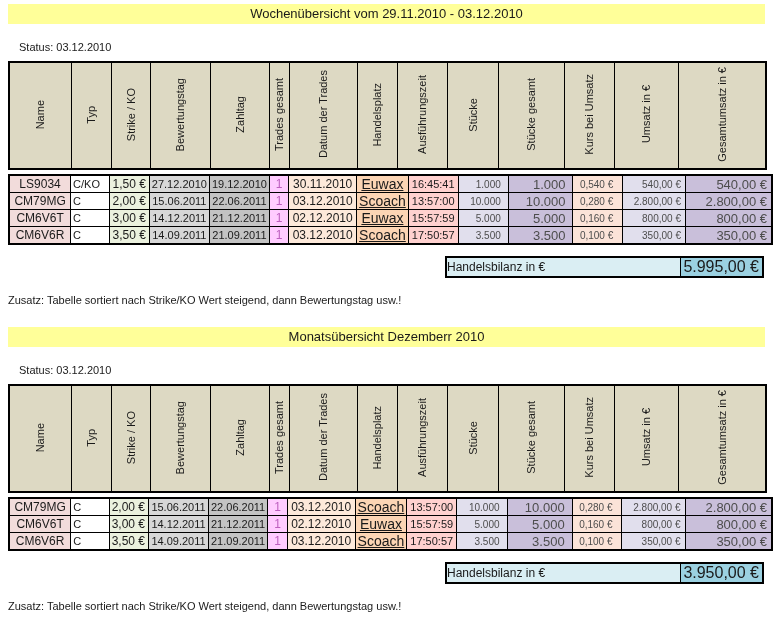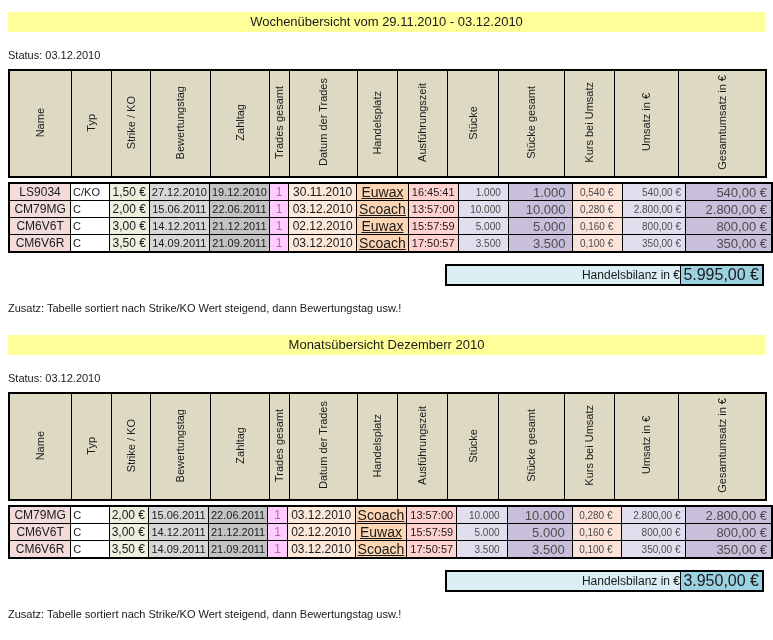--- a/index.html
+++ b/index.html
@@ -3,28 +3,28 @@
 <meta charset="utf-8">
 <style>
   html, body { margin:0; padding:0; }
   body {
     width: 773px; height: 640px;
     background: #ffffff;
     font-family: "Liberation Sans", sans-serif;
     color: #1a1a1a;
     overflow: hidden;
   }
-  .sheet { padding: 12px 0 0 8px; }
+  .sheet { padding: 4px 0 0 8px; }
 
   .title-bar {
     width: 757px; height: 20px; line-height: 20px;
     background: var(--title-bg, #FFFF99);
     text-align: center; font-size: 13px; color: #1a1a1a;
   }
-  .status { margin-top: 17px; height: 13px; font-size: 11px; }
+  .status { margin-top: 17px; height: 13px; font-size: 11px; margin-left: 11px; }
 
   table { border-collapse: collapse; table-layout: fixed; }
   .hdr-table { margin-top: 7px; border: 2px solid #000; }
   .hdr-table th {
     background: var(--header-bg, #DDD9C3);
     border: 1px solid #000;
     height: 105px; padding: 0;
     font-weight: normal; font-size: 11px;
     text-align: center; vertical-align: middle;
     overflow: hidden;
@@ -52,21 +52,21 @@
   td.c-kurs   { background: var(--kurs-bg);          text-align: center; padding-right: 4px; font-size: 10px; color: #4d4d4d; }
   td.c-umsatz { background: var(--stueck-bg);        text-align: right; padding-right: 4px; font-size: 10px; color: #4d4d4d; }
   td.c-gesamt { background: var(--stueck-gesamt-bg); text-align: right; padding-right: 4px; font-size: 13px; color: #4d4d4d; }
 
   .balance {
     display: flex; width: 315px; height: 18px;
     margin-top: 11px; margin-left: 437px;
     border: 2px solid #000;
   }
   .balance-label {
-    width: 233px; line-height: 18px; text-align: right; font-size: 12px;
+    width: 233px; line-height: 18px; text-align: left; font-size: 12px;
     background: var(--balance-label-bg, #DAEEF3);
     border-right: 1px solid #000;
   }
   .balance-value {
     flex: 1; line-height: 18px; text-align: right; font-size: 16px;
     padding-right: 3px;
     background: var(--balance-value-bg, #9BD1E1);
   }
   .footnote { margin-top: 16px; height: 13px; font-size: 11px; }
   .report-month { margin-top: 20px; }

